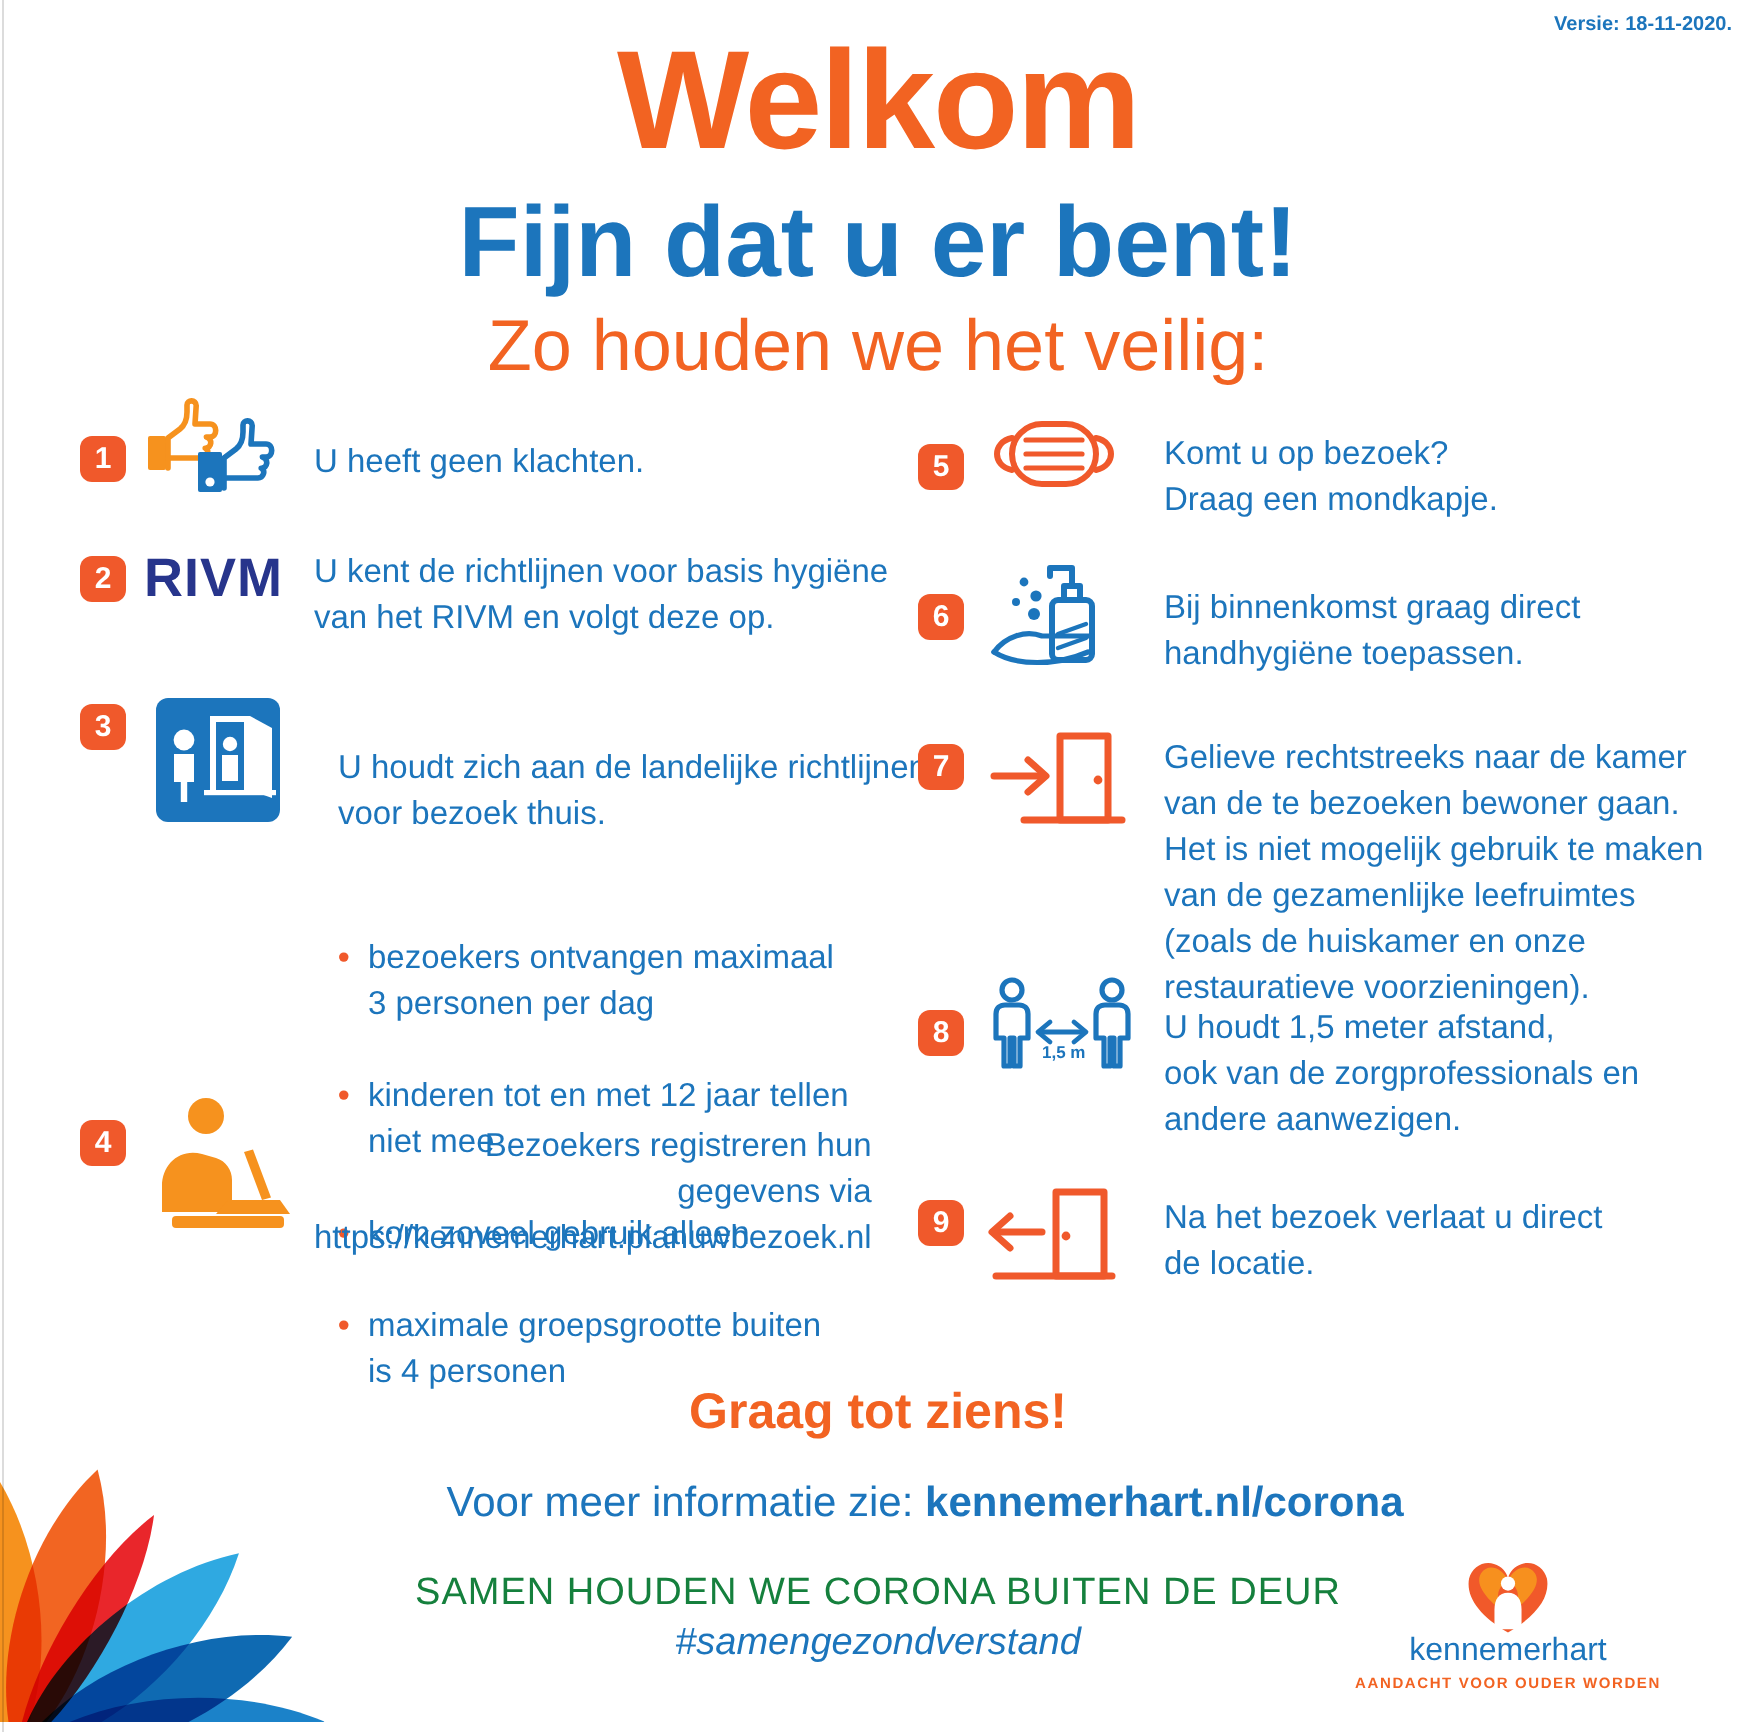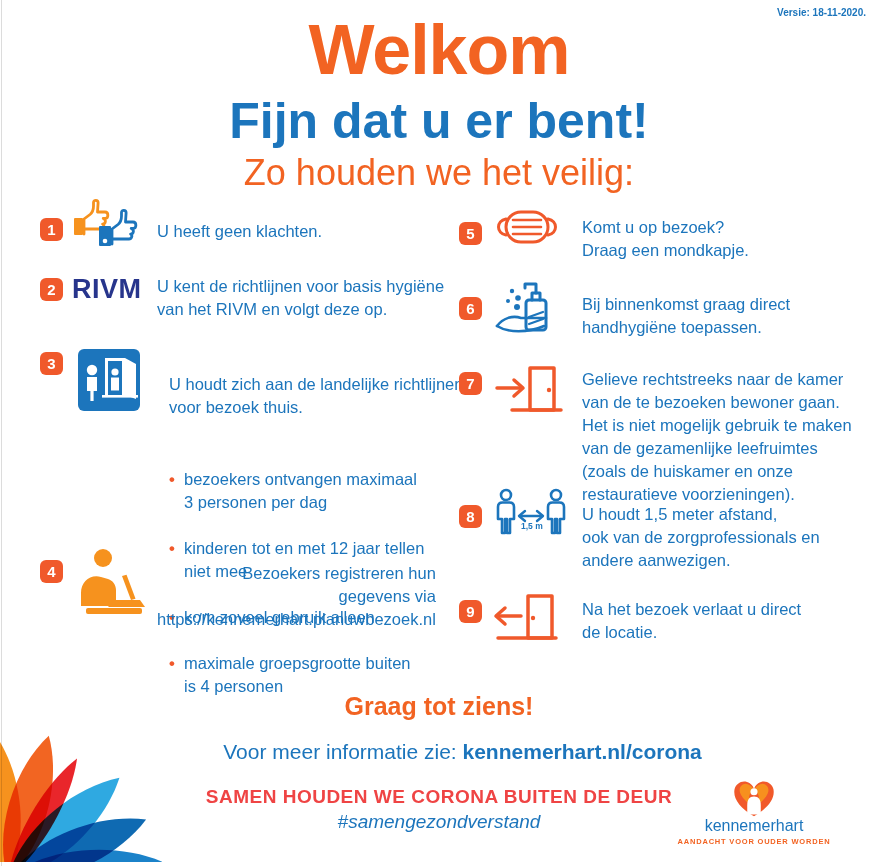--- a/index.html
+++ b/index.html
@@ -16,21 +16,21 @@
     font-weight:bold;font-size:15px;line-height:23px;text-align:center;}
   .icon{position:absolute;}
   .rtext{position:absolute;color:#1C75BC;font-size:16.5px;line-height:23px;white-space:pre-line;}
   .rivm{position:absolute;color:#27358C;font-weight:bold;font-size:27px;letter-spacing:0.5px;}
   ul.bullets{margin:3px 0 0;padding:0;list-style:none;}
   ul.bullets li{position:relative;padding-left:15px;white-space:pre-line;}
   ul.bullets li::before{content:"\2022";position:absolute;left:0;top:0;color:#F0592B;font-weight:bold;}
   .goodbye{position:absolute;top:676px;left:0;right:0;text-align:center;font-size:25px;font-weight:bold;color:#F26322;margin-top:16px;}
   .info-line{position:absolute;top:740px;left:0;right:0;text-align:center;font-size:21px;color:#1C75BC;padding-left:47px;}
   .info-line .lnk{font-weight:bold;}
-  .slogan{position:absolute;top:786px;left:0;right:0;text-align:center;font-size:19px;font-weight:700;color:#ef4444;letter-spacing:0.5px;}
+  .slogan{position:absolute;top:786px;left:0;right:0;text-align:center;font-size:19px;font-weight:400;color:#15803d;letter-spacing:0.5px;}
   .hashtag{position:absolute;top:811px;left:0;right:0;text-align:center;font-size:19px;font-style:italic;font-weight:500;color:#1C75BC;}
   .logo{position:absolute;left:676px;top:774px;width:156px;text-align:center;}
   .logo .heart{display:block;margin:0 auto;}
   .logo .name{font-size:16px;color:#1C75BC;line-height:1.05;}
   .logo .tag{font-size:7.5px;font-weight:bold;color:#F26322;letter-spacing:0.8px;margin-top:2px;}
   .petals{position:absolute;left:0;bottom:0;}
 </style>
 </head>
 <body>
 

